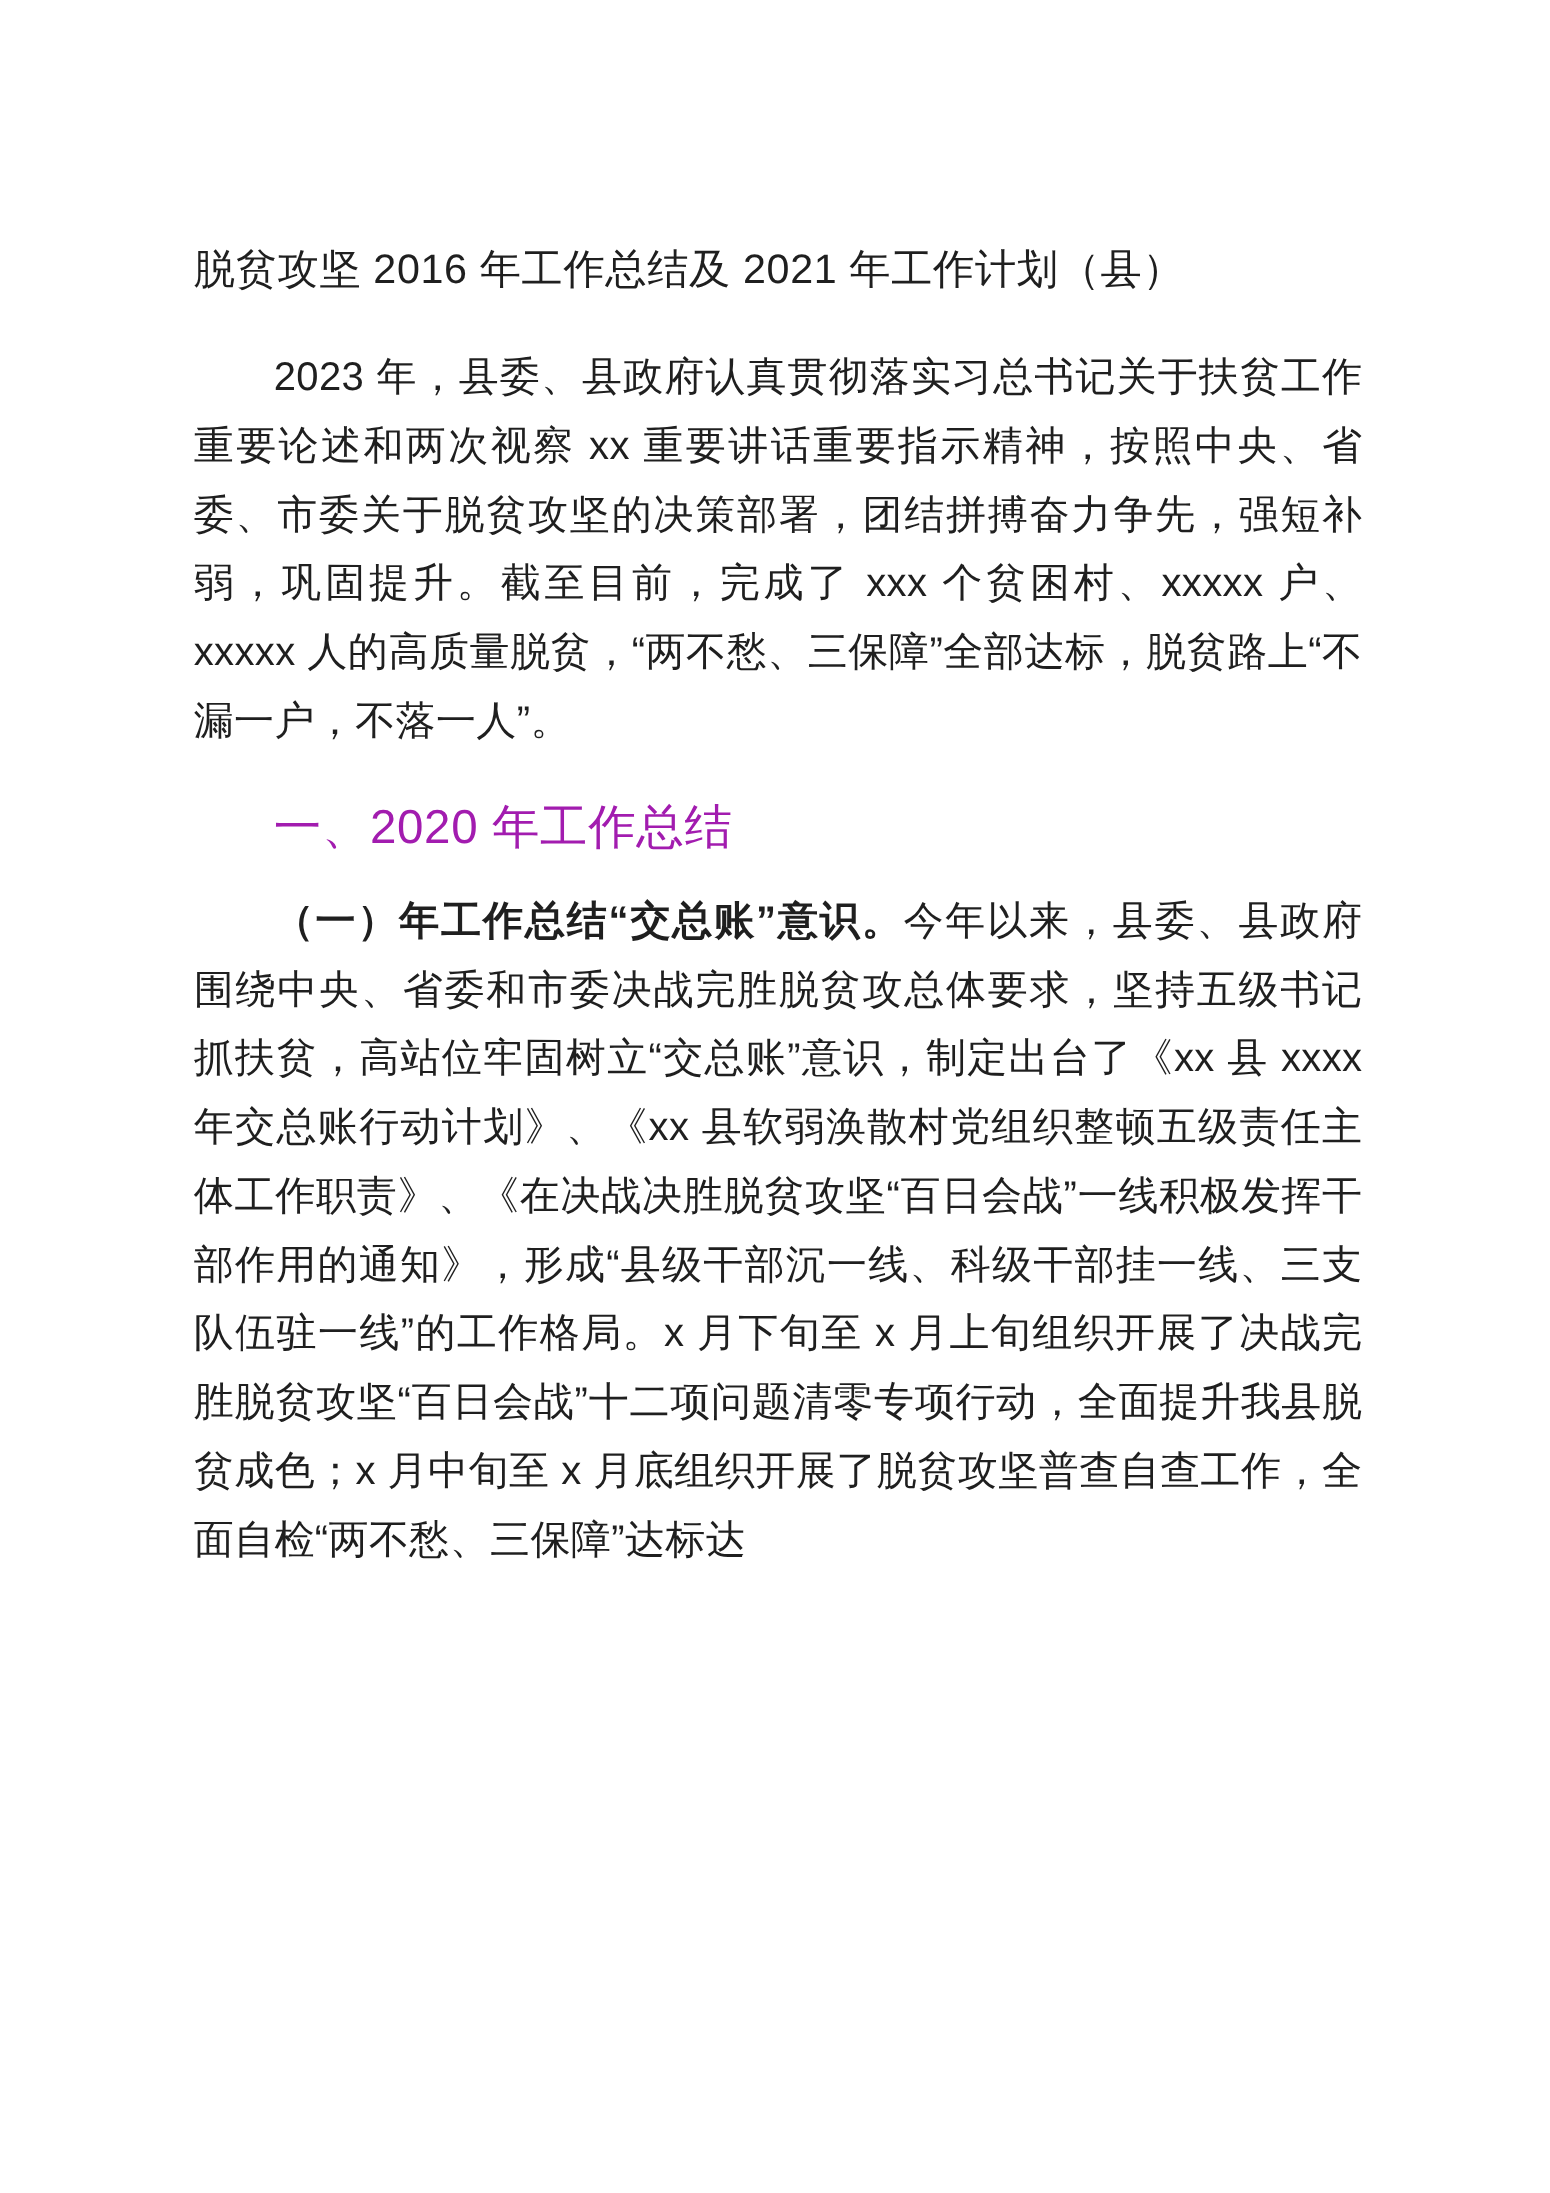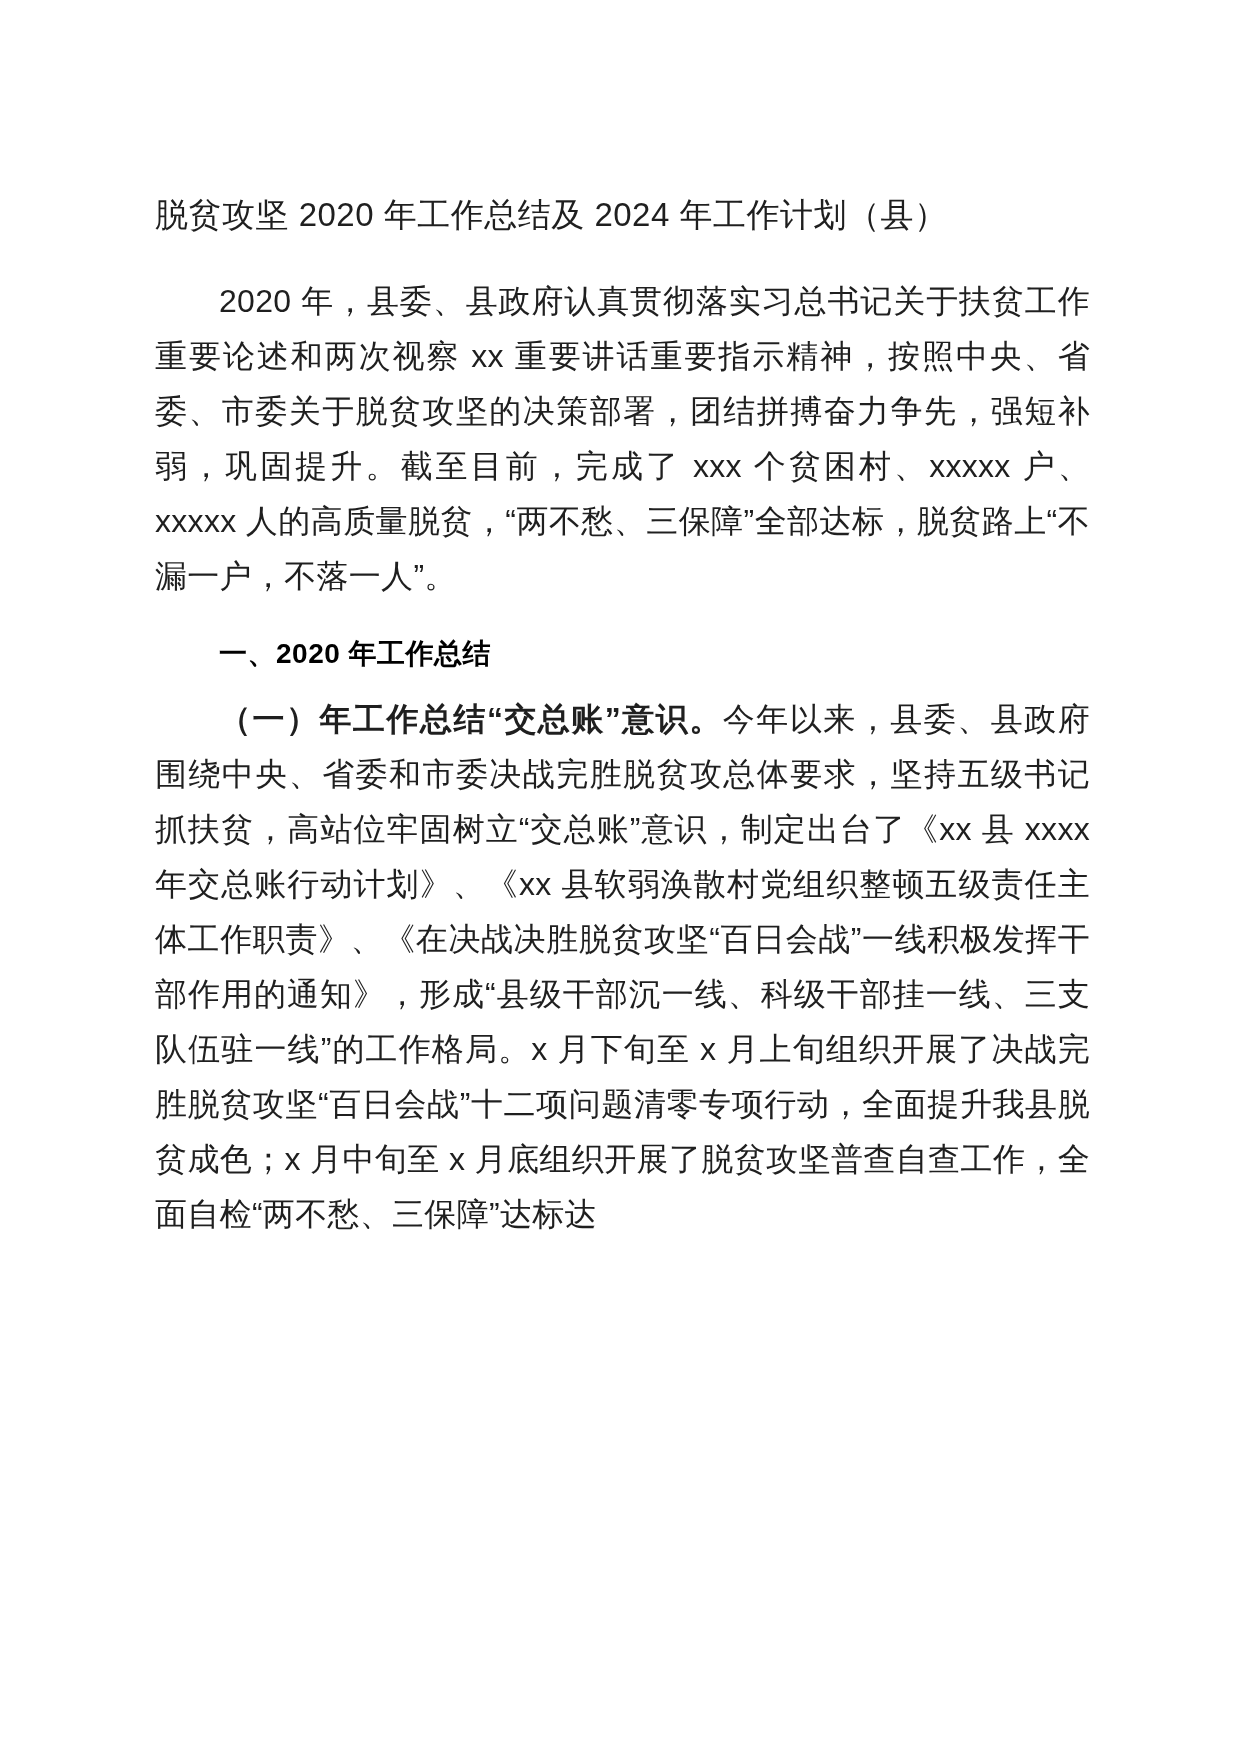--- a/index.html
+++ b/index.html
@@ -33,38 +33,38 @@
     margin: 0 0 14px 0;
     text-align: justify;
     text-justify: inter-ideograph;
     color: #1f1f1f;
     letter-spacing: 0.3px;
   }
   p.indent {
     text-indent: 64px;
   }
   h2.section-heading {
-    font-size: 28px;
-    font-weight: bold;
+    font-size: 38px;
+    font-weight: normal;
     line-height: 1.72;
     margin: 26px 0 14px 0;
     text-indent: 64px;
-    color: #000000;
+    color: #a21caf;
     letter-spacing: 0.5px;
   }
   .sub-lead {
     font-weight: bold;
   }
 </style>
 </head>
 <body>
 
 <div class="page">
 
-  <h1 class="doc-title">脱贫攻坚 2020 年工作总结及 2024 年工作计划（县）</h1>
+  <h1 class="doc-title">脱贫攻坚 2016 年工作总结及 2021 年工作计划（县）</h1>
 
-  <p class="body-text indent">2020 年，县委、县政府认真贯彻落实习总书记关于扶贫工作重要论述和两次视察 xx 重要讲话重要指示精神，按照中央、省委、市委关于脱贫攻坚的决策部署，团结拼搏奋力争先，强短补弱，巩固提升。截至目前，完成了 xxx 个贫困村、xxxxx 户、xxxxx 人的高质量脱贫，“两不愁、三保障”全部达标，脱贫路上“不漏一户，不落一人”。</p>
+  <p class="body-text indent">2023 年，县委、县政府认真贯彻落实习总书记关于扶贫工作重要论述和两次视察 xx 重要讲话重要指示精神，按照中央、省委、市委关于脱贫攻坚的决策部署，团结拼搏奋力争先，强短补弱，巩固提升。截至目前，完成了 xxx 个贫困村、xxxxx 户、xxxxx 人的高质量脱贫，“两不愁、三保障”全部达标，脱贫路上“不漏一户，不落一人”。</p>
 
   <h2 class="section-heading">一、2020 年工作总结</h2>
 
   <p class="body-text indent"><span class="sub-lead">（一）年工作总结“交总账”意识。</span><span>今年以来，县委、县政府围绕中央、省委和市委决战完胜脱贫攻总体要求，坚持五级书记抓扶贫，高站位牢固树立“交总账”意识，制定出台了《xx 县 xxxx 年交总账行动计划》、《xx 县软弱涣散村党组织整顿五级责任主体工作职责》、《在决战决胜脱贫攻坚“百日会战”一线积极发挥干部作用的通知》，形成“县级干部沉一线、科级干部挂一线、三支队伍驻一线”的工作格局。x 月下旬至 x 月上旬组织开展了决战完胜脱贫攻坚“百日会战”十二项问题清零专项行动，全面提升我县脱贫成色；x 月中旬至 x 月底组织开展了脱贫攻坚普查自查工作，全面自检“两不愁、三保障”达标达</span></p>
 
 </div>
 
 </body></html>

